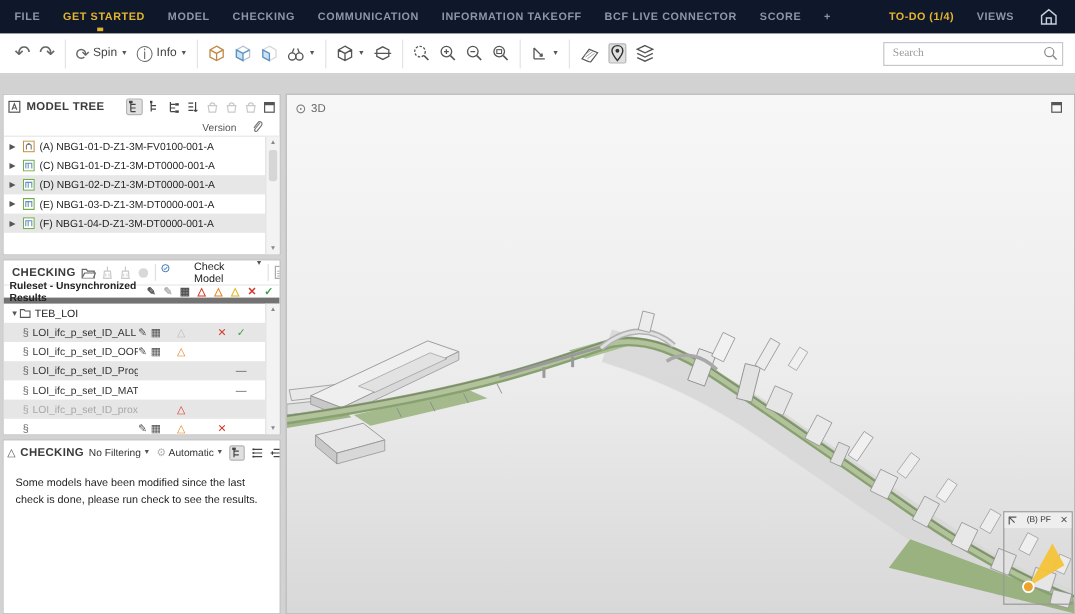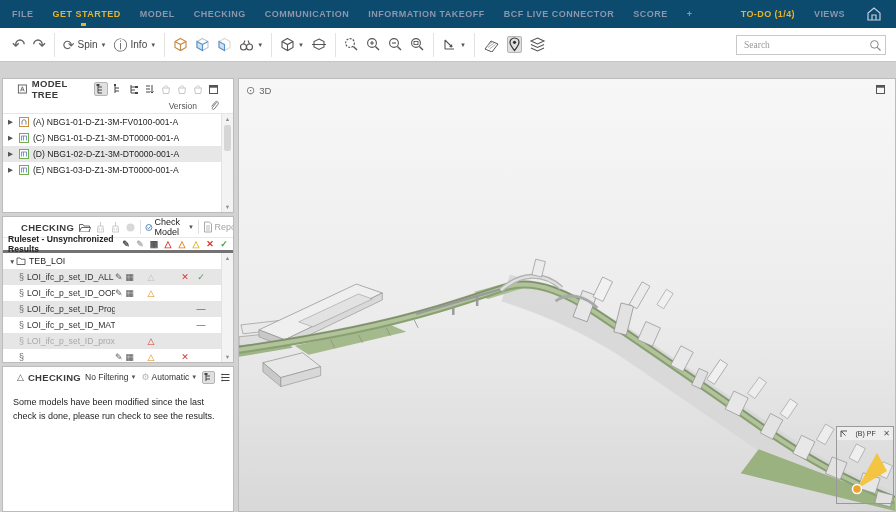--- a/index.html
+++ b/index.html
@@ -1,21 +1,21 @@
 <!DOCTYPE html>
 <html><head>
 <meta charset="utf-8">
 <style>
   * { margin:0; padding:0; box-sizing:border-box; }
   html,body { width:896px; height:512px; overflow:hidden; }
   body { font-family:"Liberation Sans", sans-serif; background:#d2d2d2; }
   .app { width:896px; height:512px; display:flex; flex-direction:column; }
 
   
-  .topnav { height:28px; background:#0c4a6e; display:flex; align-items:center; padding:0 12px; gap:19px; flex-shrink:0; }
+  .topnav { height:28px; background:#0f172a; display:flex; align-items:center; padding:0 12px; gap:19px; flex-shrink:0; }
   .nav-item { font-size:9px; font-weight:bold; letter-spacing:.5px; color:#8d96aa; cursor:pointer; position:relative; white-space:nowrap; }
   .nav-item.active { color:#e5b42e; }
   .nav-item.active::after { content:""; position:absolute; left:42%; bottom:-7px; width:5px; height:3px; background:#e5b42e; }
   .nav-spacer { flex:1; }
   .nav-right { font-size:9px; font-weight:bold; letter-spacing:.4px; white-space:nowrap; cursor:pointer; }
   .nav-todo { color:#e5b42e;text-align:right; }
   .nav-views { color:#8d96aa; }
   .nav-logo { width:20px; height:18px; }
   .nav-logo svg { stroke:#c7cedd; fill:none; stroke-width:1.2; }
 
@@ -30,46 +30,46 @@
   .tico svg { display:block; }
   .search-wrap { margin-left:auto; margin-right:6px; position:relative; }
   .search-input { width:150px; height:20px; border:1px solid #c8c8c8; font-size:9.5px; padding:0 20px 0 7px; color:#333; outline:none; font-family:Liberation Serif, serif; }
   .search-input::placeholder { color:#9a9a9a; }
   .search-icn { position:absolute; right:4px; top:4px; }
 
   
   .workspace { flex:1; display:flex; padding:16px 0 0 2px; gap:4px; background:#d2d2d2; min-height:0; }
   .left-col { width:232px; display:flex; flex-direction:column; gap:3px; flex-shrink:0; }
   .panel { background:#fff; border:1px solid #bcbcbc; display:flex; flex-direction:column; overflow:hidden; }
-  .panel-header { height:20px; display:flex; align-items:center; padding:0 14px; gap:4px; flex-shrink:0; }
+  .panel-header { height:20px; display:flex; align-items:center; padding:0 3px; gap:4px; flex-shrink:0; }
   .panel-title { font-size:9.5px; font-weight:bold; color:#3b3b3b; letter-spacing:.3px; }
   .ph-icons { margin-left:auto; display:flex; align-items:center; gap:4px; }
   .micon { display:flex; align-items:center; cursor:pointer; }
   .micon.sel { background:#e0e0e0; border:1px solid #b5b5b5; border-radius:2px; }
   .micon svg { display:block; }
   .dim { opacity:.45; }
 
   
   .model-tree { height:135px; }
   .mt-colhead { height:15px; border-bottom:1px solid #e6e6e6; display:flex; align-items:center; justify-content:flex-end; gap:12px; padding-right:14px; font-size:8.5px; color:#555; flex-shrink:0; }
   .rows-wrap { flex:1; position:relative; overflow:hidden; }
   .rows-inner { position:absolute; left:0; right:12px; top:0; }
   .tree-row { height:16px; display:flex; align-items:center; gap:4px; padding-left:5px; font-size:8.6px; color:#1e1e1e; white-space:nowrap; cursor:pointer; }
   .tree-row.alt { background:#e7e7e7; }
   .tw { color:#555; font-size:6.5px; width:7px; flex-shrink:0; }
   .scrollbar { position:absolute; right:0; top:0; bottom:0; width:12px; background:#f3f3f3; border-left:1px solid #e2e2e2; font-size:5.5px; color:#8a8a8a; display:flex; flex-direction:column; justify-content:space-between; align-items:center; padding:2px 0; cursor:pointer; }
   .sb-thumb { position:absolute; left:2px; right:2px; top:11px; height:26px; background:#d6d6d6; border-radius:2px; }
 
   
   .checking { height:147px; }
-  .chk-btn { display:flex; align-items:center; gap:2px; font-size:9px; color:#222; cursor:pointer; }
+  .chk-btn { display:flex; align-items:flex-start; gap:20px; font-size:9px; color:#222; cursor:pointer; }
   .chk-btn .lbl { font-size:9px; }
   .report-lbl { color:#a4a4a4; font-size:9px; }
   .vsep { width:1px; height:14px; background:#e0e0e0; }
-  .ruleset-row { height:16px; display:flex; align-items:center; padding:0 2px 0 5px; font-size:8.6px; font-weight:bold; color:#222; border-top:1px solid #e8e8e8; border-bottom:3px solid #737373; flex-shrink:0; }
+  .ruleset-row { height:16px; display:flex; align-items:center; padding:0 2px 0 5px; font-size:8.6px; font-weight:bold; color:#222; border-top:1px solid #e8e8e8; border-bottom:5px solid #737373; flex-shrink:0; }
   .rs-icons { margin-left:auto; display:flex; align-items:center; }
   .st { width:14px; text-align:center; font-size:9px; line-height:1; }
   .st.xg { font-weight:bold; }
   .red { color:#d4392c; } .orange { color:#e8821e; } .yellow { color:#e2b51f; }
   .green { color:#3fa14b; } .grayst { color:#bdbdbd; } .darkst { color:#555; }
   .chk-row { height:16px; display:flex; align-items:center; font-size:8.6px; color:#333; padding-left:6px; cursor:pointer; }
   .chk-row.alt { background:#e6e6e6; }
   .chk-row.group { font-size:8.8px; color:#222; }
   .chk-row .sec { color:#666; font-size:9px; margin:0 3px 0 0; }
   .chk-row.disabled, .chk-row.disabled .sec { color:#a8a8a8; }
@@ -348,20 +348,28 @@
               <span>(D) NBG1-02-D-Z1-3M-DT0000-001-A</span>
             </div>
             <div class="tree-row">
               <span class="tw">▶</span>
               <svg width="10" height="10" viewBox="0 0 10 10">
                   <rect x="0.5" y="0.5" width="9" height="9" fill="#fff" stroke="#6fae4e" stroke-width="1"></rect>
                   <path d="M2.5,7.5 L2.5,3 L7.5,3 L7.5,7.5 M4.5,3 L4.5,7.5" fill="none" stroke="#668fbb" stroke-width="0.9"></path>
                 </svg>
               <span>(E) NBG1-03-D-Z1-3M-DT0000-001-A</span>
             </div>
+            <div class="tree-row alt">
+              <span class="tw">▶</span>
+              <svg width="10" height="10" viewBox="0 0 10 10">
+                  <rect x="0.5" y="0.5" width="9" height="9" fill="#fff" stroke="#6fae4e" stroke-width="1"></rect>
+                  <path d="M2.5,7.5 L2.5,3 L7.5,3 L7.5,7.5 M4.5,3 L4.5,7.5" fill="none" stroke="#668fbb" stroke-width="0.9"></path>
+                </svg>
+              <span>(F) NBG1-04-D-Z1-3M-DT0000-001-A</span>
+            </div>
           </div>
           <div class="scrollbar">
             <span>▲</span>
             <span class="sb-thumb"></span>
             <span>▼</span>
           </div>
         </div>
       </section>
 
       <section class="panel checking">

